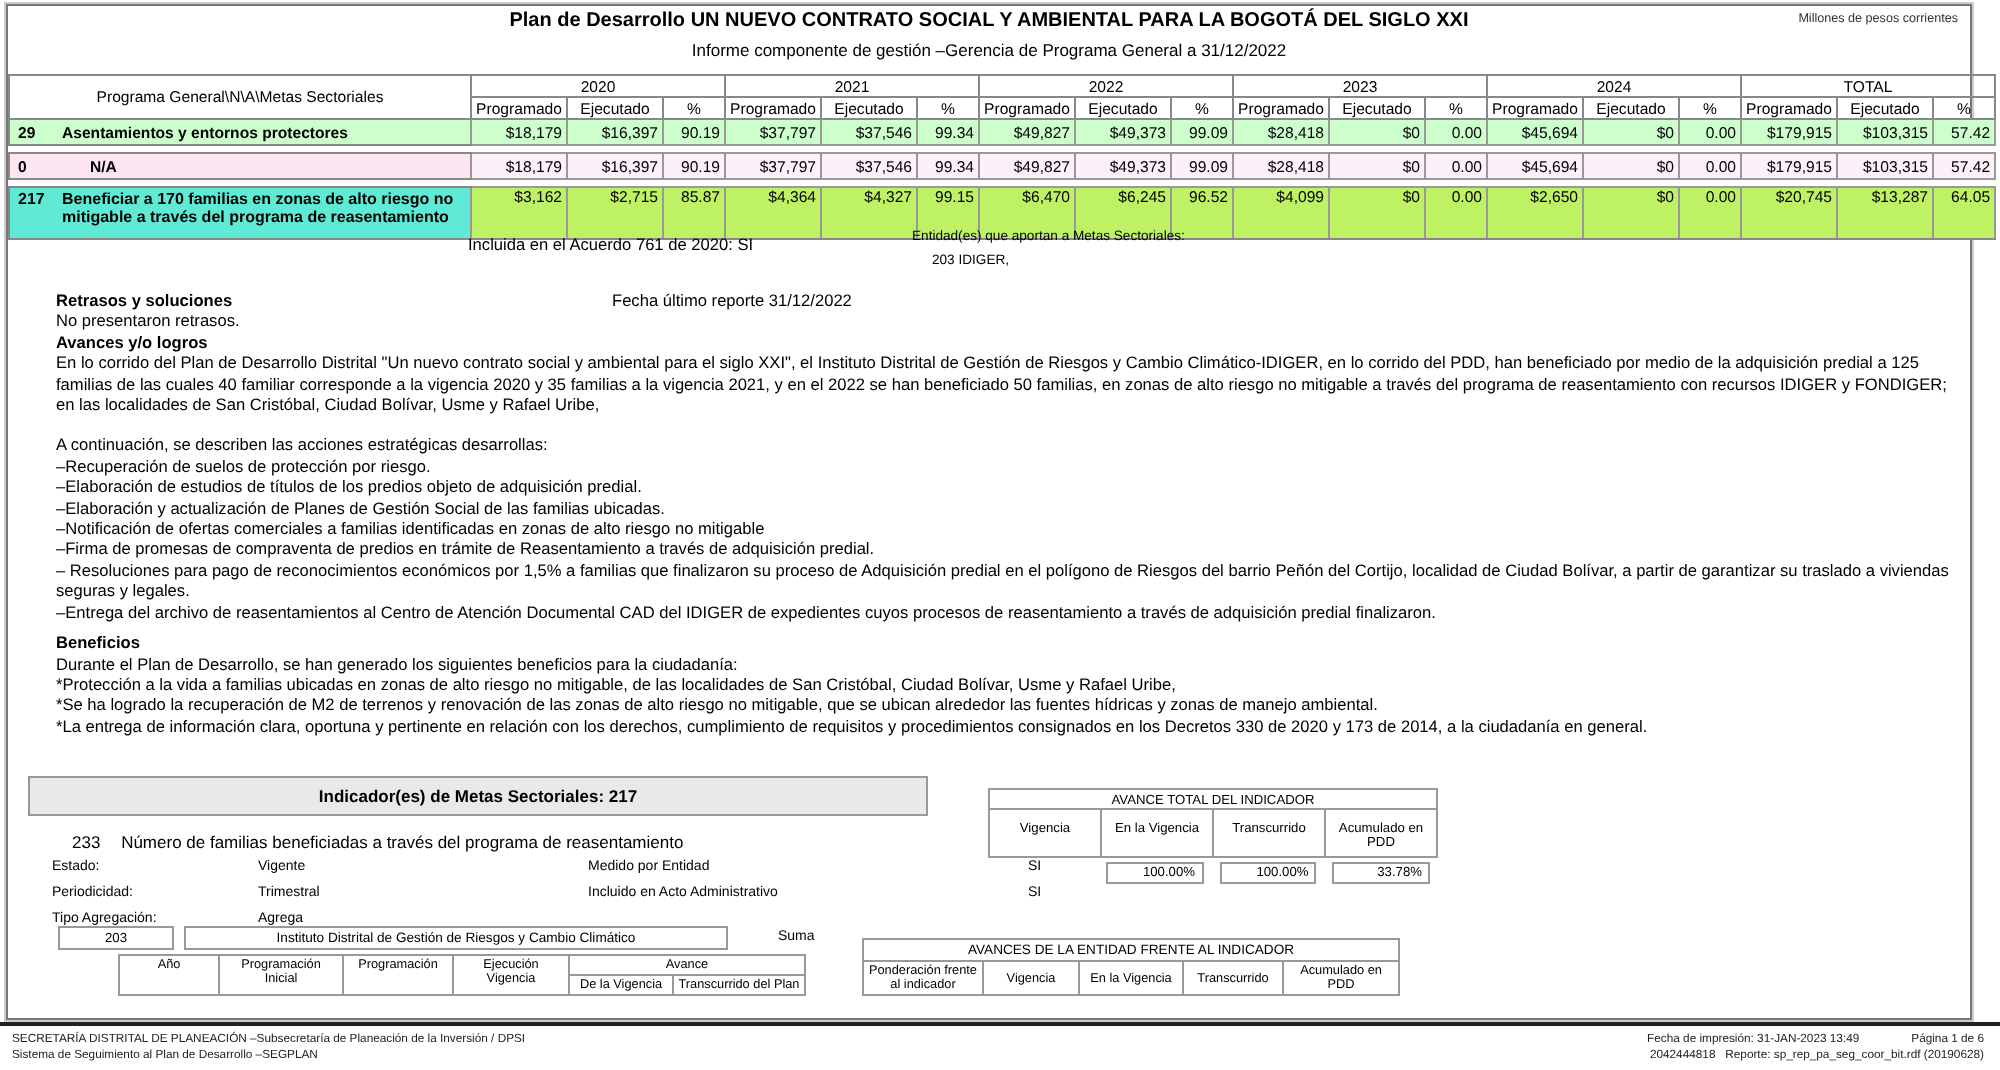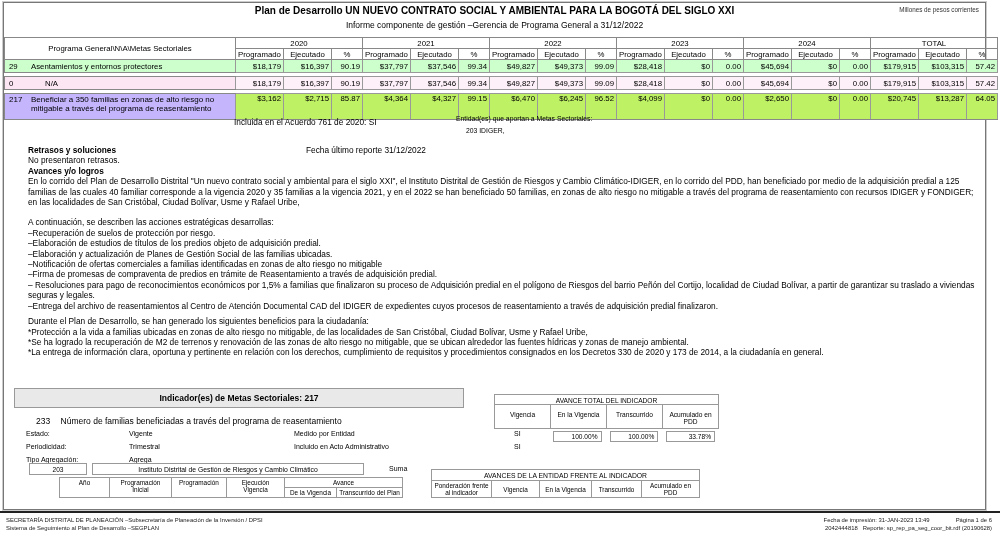--- a/index.html
+++ b/index.html
@@ -16,28 +16,28 @@
 
   
   table.budget { position:absolute; left:0; top:34px; width:993px; border-collapse:collapse; table-layout:fixed; }
   table.budget th, table.budget td { font-weight:normal; font-size:7.8px; padding:0 2px; overflow:hidden; white-space:nowrap; }
   table.budget thead th { border:1px solid #888; text-align:center; }
   .yr { font-size:8px; height:11px; }
   .subh { font-size:7px; height:11px; }
   .colhead { font-size:8.5px; }
   td.num { text-align:right; border:1px solid #999; height:13px; background:rgba(255,255,255,.55); }
   td.lbl { border-top:1px solid #888; border-bottom:1px solid #888; border-left:1px solid #888; font-size:8px; }
-  .lblflex { display:flex; }
+  .lblflex { display:flex;font-weight:bold; }
   .lblflex .code { width:24px; flex:none; padding-left:2px; }
   .row-green td { background:#ccffcc; }
   .row-green td.num { background:#ccffcc; }
   .row-pink td { background:#fce6f3; }
   .row-pink td.num { background:#fdf0f8; }
   tr.spacer td { border:none !important; background:#fff !important; height:4px; padding:0; }
-  .row-lav td { background:#c4b5fd; border-bottom:1px solid #888;}
+  .row-lav td { background:#5eead4; border-bottom:1px solid #888;}
   .row-lav td.lbl { font-size:8px; white-space:normal; vertical-align:top; padding-top:1px; height:26px; }
   .row-lav td.num { background:#bef264; vertical-align:top; height:13px; }
 
   
   .meta { position:absolute; left:0; top:112px; width:100%; font-size:8px; }
   .meta .acuerdo { position:absolute; left:230px; top:2px; font-size:8.3px; }
   .meta .entlbl { position:absolute; left:452px; top:0; font-size:6.8px; }
   .meta .entval { position:absolute; left:462px; top:12px; font-size:6.8px; }
 
   
@@ -208,21 +208,21 @@
             <td class="num">$103,315</td>
             <td class="num">57.42</td>
         </tr>
         <tr class="spacer">
             <td colspan="19"></td>
           </tr>
         <tr class="row-lav">
           <td class="lbl">
               <div class="lblflex">
                 <span class="code">217</span>
-                <span>Beneficiar a 350 familias en zonas de alto riesgo no mitigable a través del programa de reasentamiento</span>
+                <span>Beneficiar a 170 familias en zonas de alto riesgo no mitigable a través del programa de reasentamiento</span>
               </div>
             </td>
           <td class="num">$3,162</td>
             <td class="num">$2,715</td>
             <td class="num">85.87</td>
           <td class="num">$4,364</td>
             <td class="num">$4,327</td>
             <td class="num">99.15</td>
           <td class="num">$6,470</td>
             <td class="num">$6,245</td>
@@ -257,20 +257,21 @@
       <div class="gap"></div>
       <div>A continuación, se describen las acciones estratégicas desarrollas:</div>
       <div>–Recuperación de suelos de protección por riesgo.</div>
       <div>–Elaboración de estudios de títulos de los predios objeto de adquisición predial.</div>
       <div>–Elaboración y actualización de Planes de Gestión Social de las familias ubicadas.</div>
       <div>–Notificación de ofertas comerciales a familias identificadas en zonas de alto riesgo no mitigable</div>
       <div>–Firma de promesas de compraventa de predios en trámite de Reasentamiento a través de adquisición predial.</div>
       <div>– Resoluciones para pago de reconocimientos económicos por 1,5%  a familias que finalizaron su proceso de Adquisición predial en el polígono de Riesgos del barrio Peñón del Cortijo, localidad de Ciudad Bolívar, a partir de garantizar su traslado a viviendas seguras y legales.</div>
       <div>–Entrega del archivo de reasentamientos al Centro de Atención Documental CAD del IDIGER de expedientes cuyos procesos de reasentamiento a través de adquisición predial finalizaron.</div>
       <div class="gap-s"></div>
+      <div class="bold">Beneficios</div>
       <div>Durante el Plan de Desarrollo, se han generado los siguientes beneficios para la ciudadanía:</div>
       <div>*Protección a la vida a familias ubicadas en zonas de alto riesgo no mitigable, de las localidades de San Cristóbal, Ciudad Bolívar, Usme y Rafael Uribe,</div>
       <div>*Se ha logrado la recuperación de M2 de terrenos y renovación de las zonas de alto riesgo no mitigable, que se ubican alrededor las fuentes hídricas y zonas de manejo ambiental.</div>
       <div>*La entrega de información clara, oportuna y pertinente en relación con los derechos, cumplimiento de requisitos y procedimientos consignados en los Decretos 330 de 2020 y 173 de 2014, a la ciudadanía en general.</div>
     </div>
 
     <div class="indic">
       <div class="bar">Indicador(es) de Metas Sectoriales: 217</div>
       <div class="iname">
         <span class="code">233</span>

